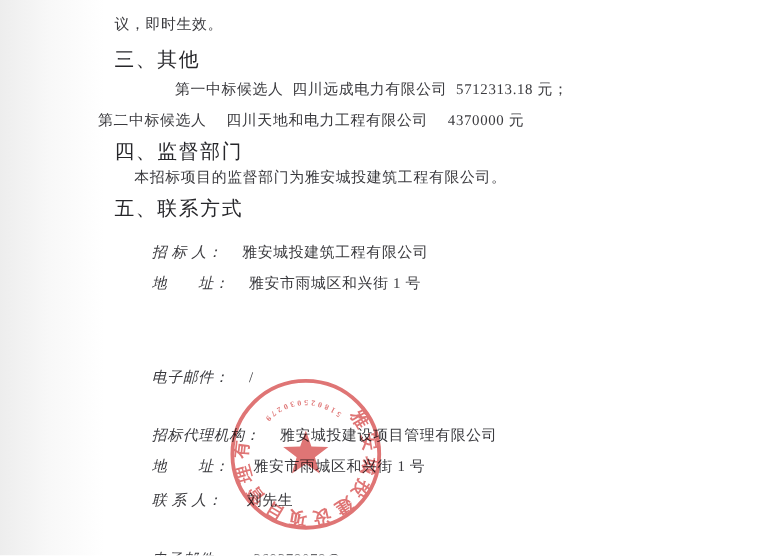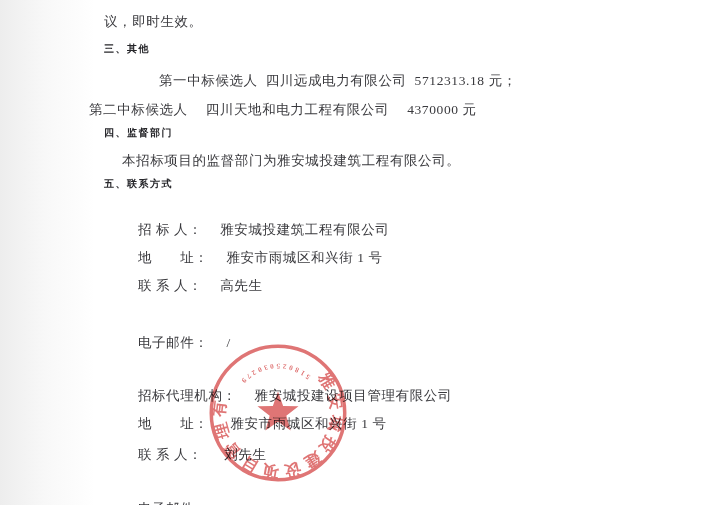--- a/index.html
+++ b/index.html
@@ -16,35 +16,35 @@
   }
   .line {
     position:absolute;
     font-size:13.5px;
     letter-spacing:0.6px;
     color:#3a3a3e;
     white-space:pre;
   }
   .heading {
     position:absolute;
-    font-size:10px;
-    font-weight:bold;
+    font-size:18px;
+    font-weight:normal;
     letter-spacing:1.5px;
     color:#26262a;
     white-space:pre;
   }
   .row {
     position:absolute;
     left:122px;
     font-size:13.5px;
     letter-spacing:0.6px;
     color:#3a3a3e;
     white-space:pre;
   }
-  .row .lbl { white-space:pre; }
+  .row .lbl { white-space:pre;font-style:italic; }
   .row .val { white-space:pre; margin-left:18px; }
   .seal {
     position:absolute;
     left:201px; top:336px;
     width:154px; height:154px;
     opacity:0.82;
     mix-blend-mode:multiply;
     pointer-events:none;
   }
   .seal text {
@@ -70,23 +70,20 @@
   <div class="line" style="left:122px; top:152px;font-family:Liberation Mono, monospace;">本招标项目的监督部门为雅安城投建筑工程有限公司。</div>
 
   <div class="heading" style="left:104px; top:177px;">五、联系方式</div>
 
   <div class="row" style="top:205px;">
     <span class="lbl">招 标 人：</span><span class="val">雅安城投建筑工程有限公司</span>
   </div>
   <div class="row" style="top:233px;">
     <span class="lbl">地　　址：</span><span class="val">雅安市雨城区和兴街 1 号</span>
   </div>
-  <div class="row" style="top:261px;">
-    <span class="lbl">联 系 人：</span><span class="val">高先生</span>
-  </div>
   <div class="row" style="top:318px;">
     <span class="lbl">电子邮件：</span><span class="val">/</span>
   </div>
 
   <div class="row" style="top:371px;">
     <span class="lbl">招标代理机构：</span><span class="val">雅安城投建设项目管理有限公司</span>
   </div>
   <div class="row" style="top:399px;">
     <span class="lbl">地　　址：</span><span class="val"> 雅安市雨城区和兴街 1 号</span>
   </div>

